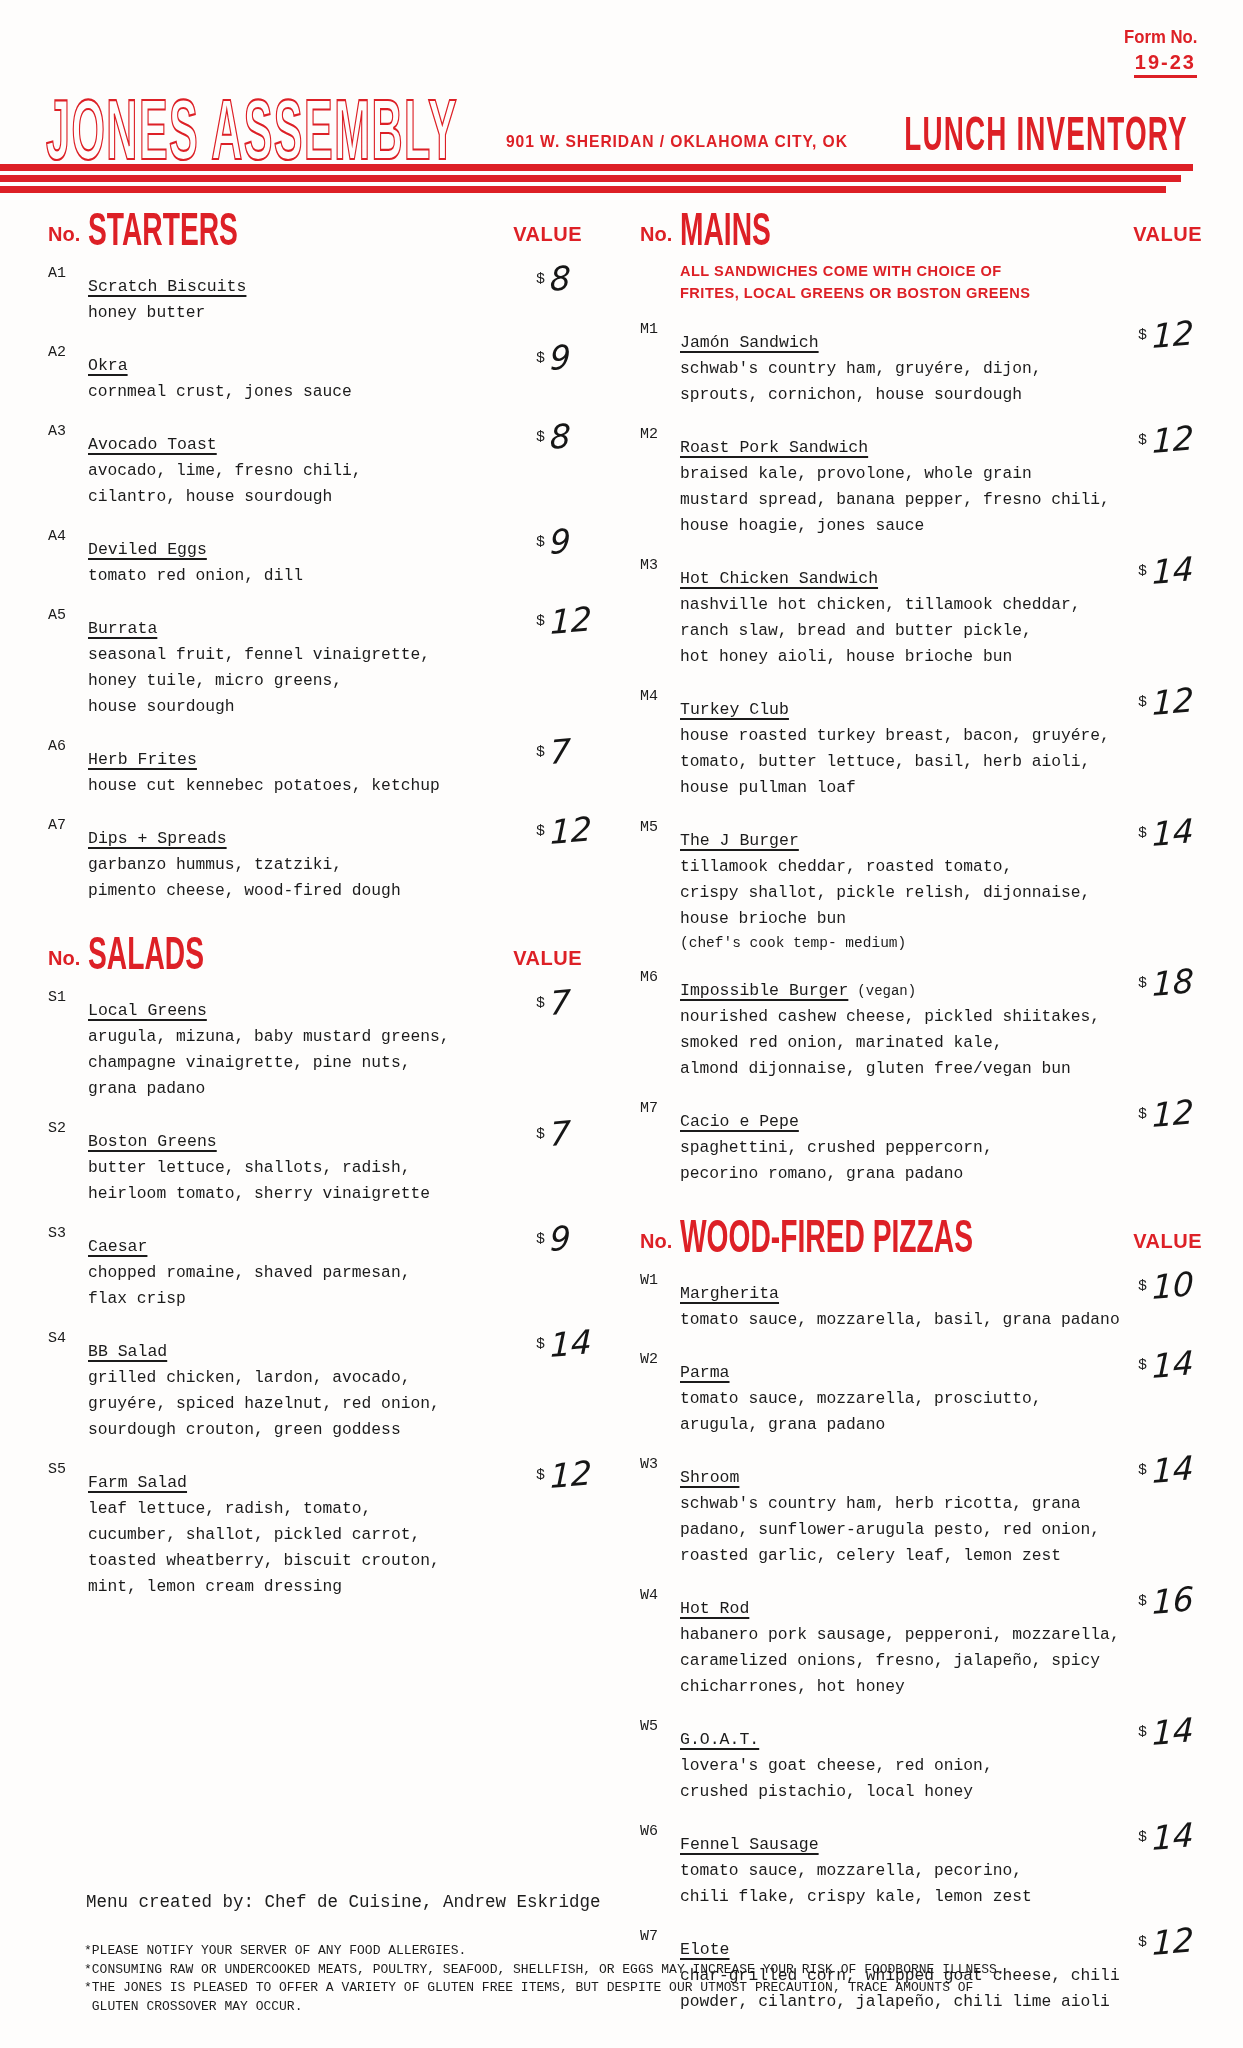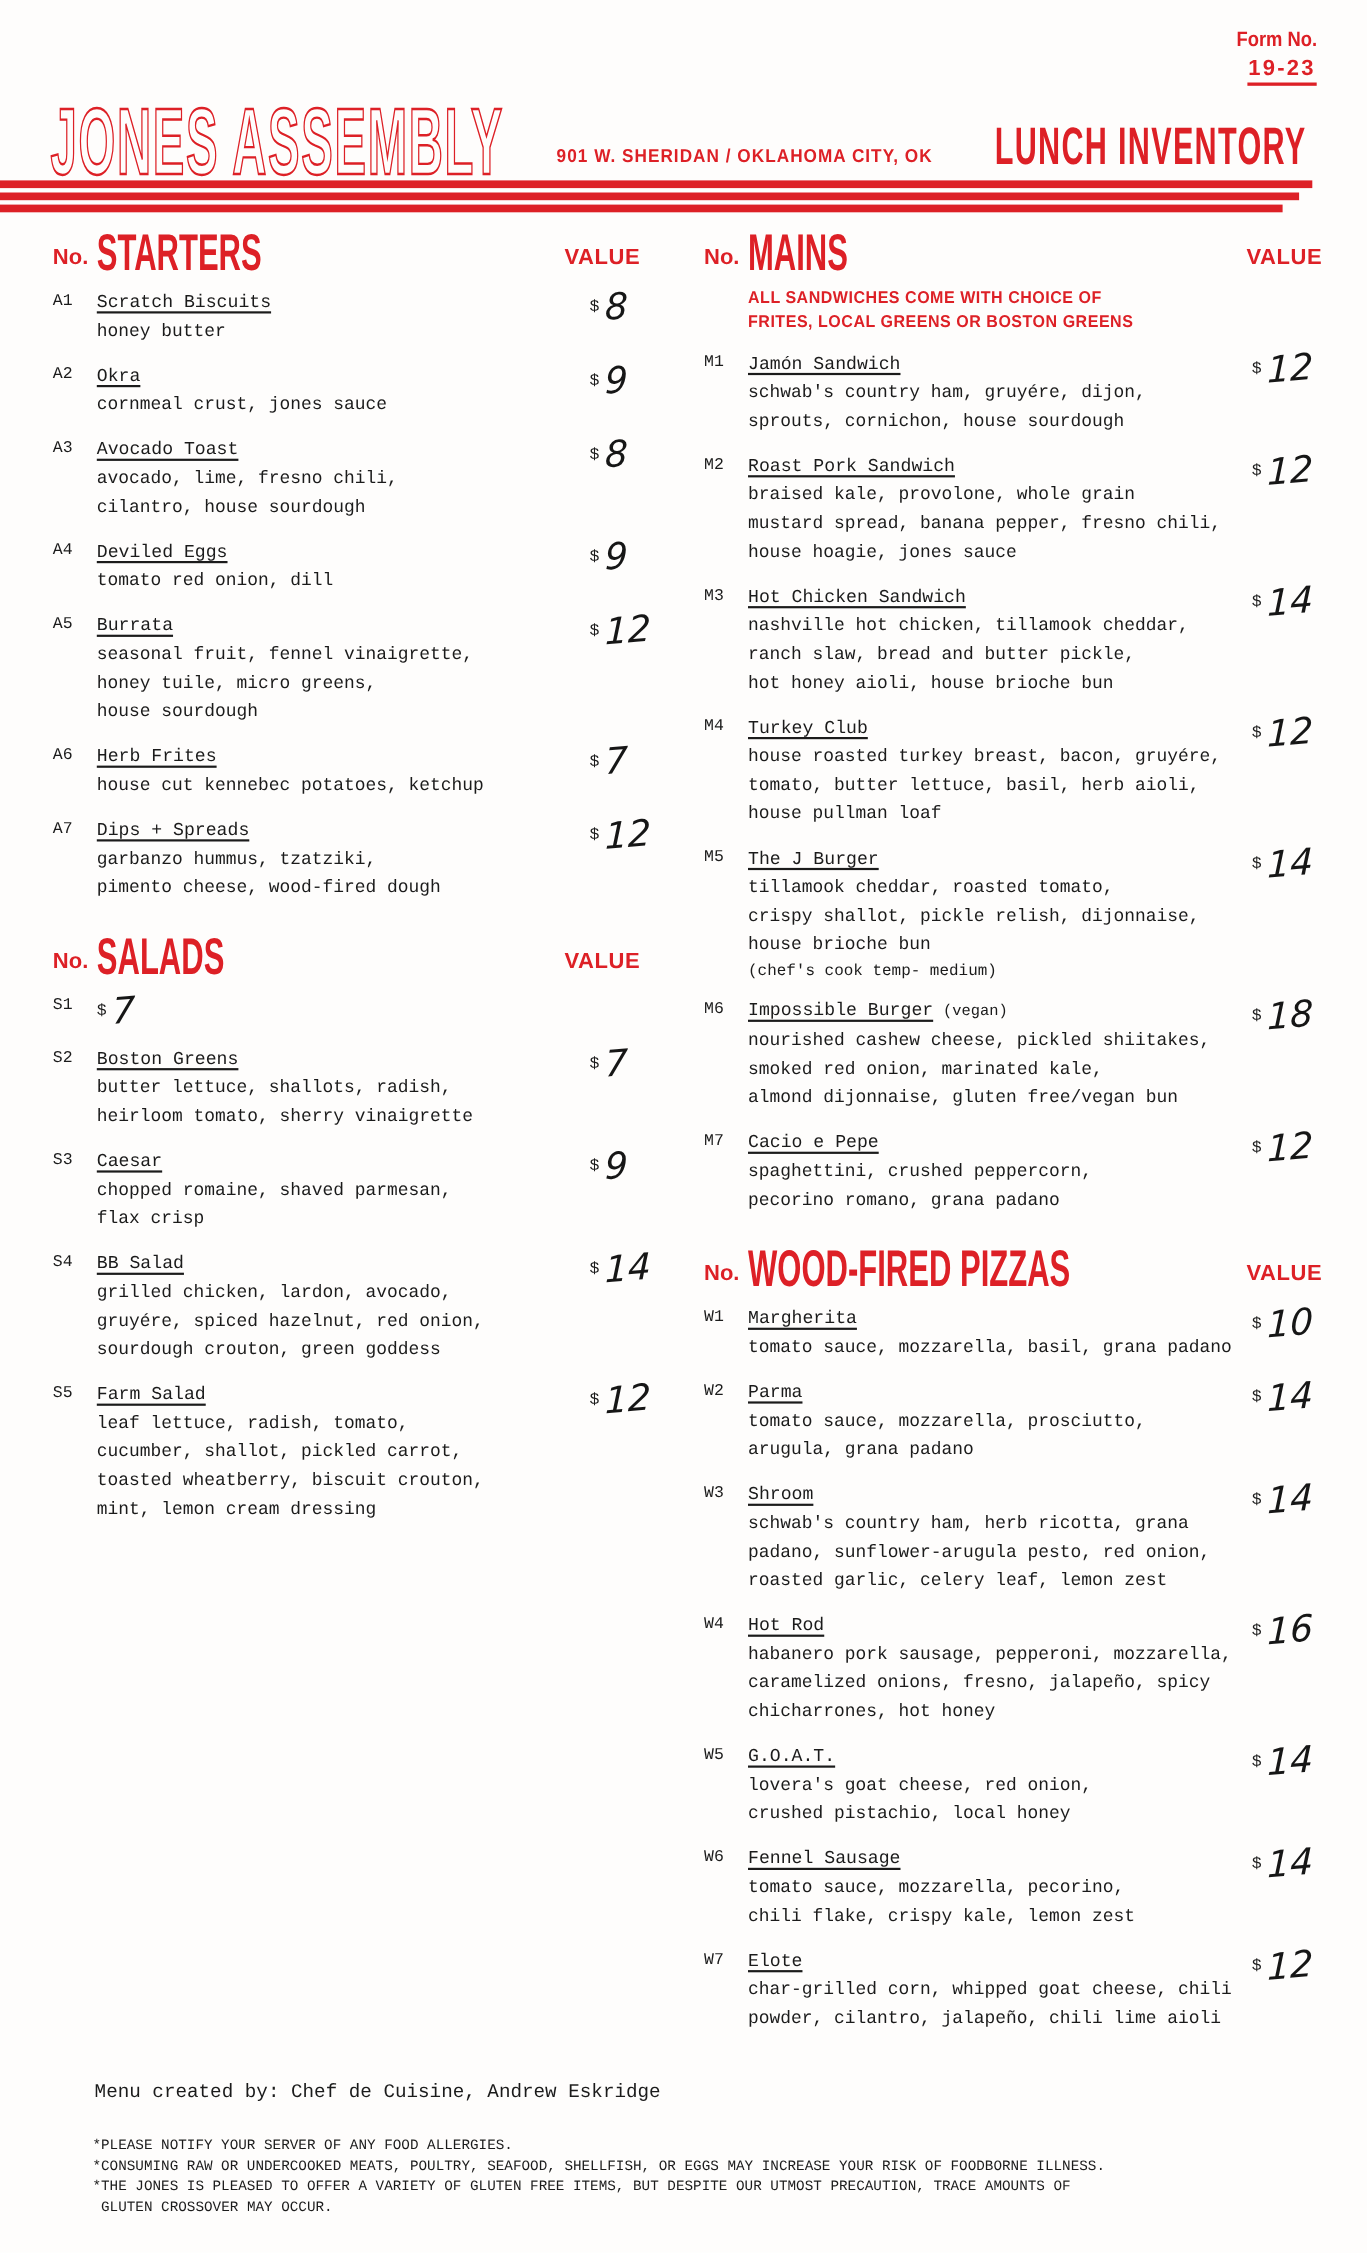--- a/index.html
+++ b/index.html
@@ -42,21 +42,21 @@
     font-family:"Liberation Sans",sans-serif;font-weight:bold;font-size:20px;letter-spacing:.5px;}
   .head-left .sec-value{right:18px;}
   .head-right .sec-value{right:0;}
   .sec-note{margin:-2px 0 14px 40px;color:#dd2026;font-family:"Liberation Sans",sans-serif;
     font-weight:bold;font-size:15.5px;line-height:22px;letter-spacing:.5px;
     transform:scaleX(.94);transform-origin:left;white-space:pre-line;}
 
   
   .item{display:grid;grid-template-columns:40px 1fr 64px;margin-bottom:15px;}
   .item-num{font-size:15px;padding-top:3px;}
-  .item-name-row{line-height:26px;white-space:nowrap;}
+  .item-name-row{line-height:26px;white-space:nowrap;margin-top:12px;}
   .item-name{font-size:16.5px;text-decoration:underline;
     text-decoration-thickness:1.5px;text-underline-offset:4px;}
   .item-suffix{font-size:14px;margin-left:9px;}
   .item-desc{font-size:16.3px;line-height:26px;white-space:pre;}
   .item-note{font-size:14.5px;margin-top:3px;white-space:pre;}
   .item-price{display:flex;align-items:flex-start;gap:5px;overflow:visible;}
   .price-currency{font-size:15px;margin-top:9px;}
   .price-number{font-family:"DejaVu Sans",sans-serif;font-style:italic;font-size:33px;
     line-height:1;transform:rotate(-5deg) skewX(-6deg);display:inline-block;color:#161616;}
 
@@ -176,20 +176,26 @@
           </div>
         </section>
         <section class="menu-section sec-salads">
           <div class="sec-head head-left">
             <span class="sec-no">No.</span>
             <h2 class="sec-title">SALADS</h2>
             <span class="sec-value">VALUE</span>
           </div>
           <div class="item">
             <span class="item-num">S1</span>
+            <div class="item-body">
+              <div class="item-name-row"><span class="item-name">Local Greens</span></div>
+              <div class="item-desc">arugula, mizuna, baby mustard greens,
+champagne vinaigrette, pine nuts,
+grana padano</div>
+            </div>
             <div class="item-price">
               <span class="price-currency">$</span>
               <span class="price-number">7</span>
             </div>
           </div>
           <div class="item">
             <span class="item-num">S2</span>
             <div class="item-body">
               <div class="item-name-row"><span class="item-name">Boston Greens</span></div>
               <div class="item-desc">butter lettuce, shallots, radish,

